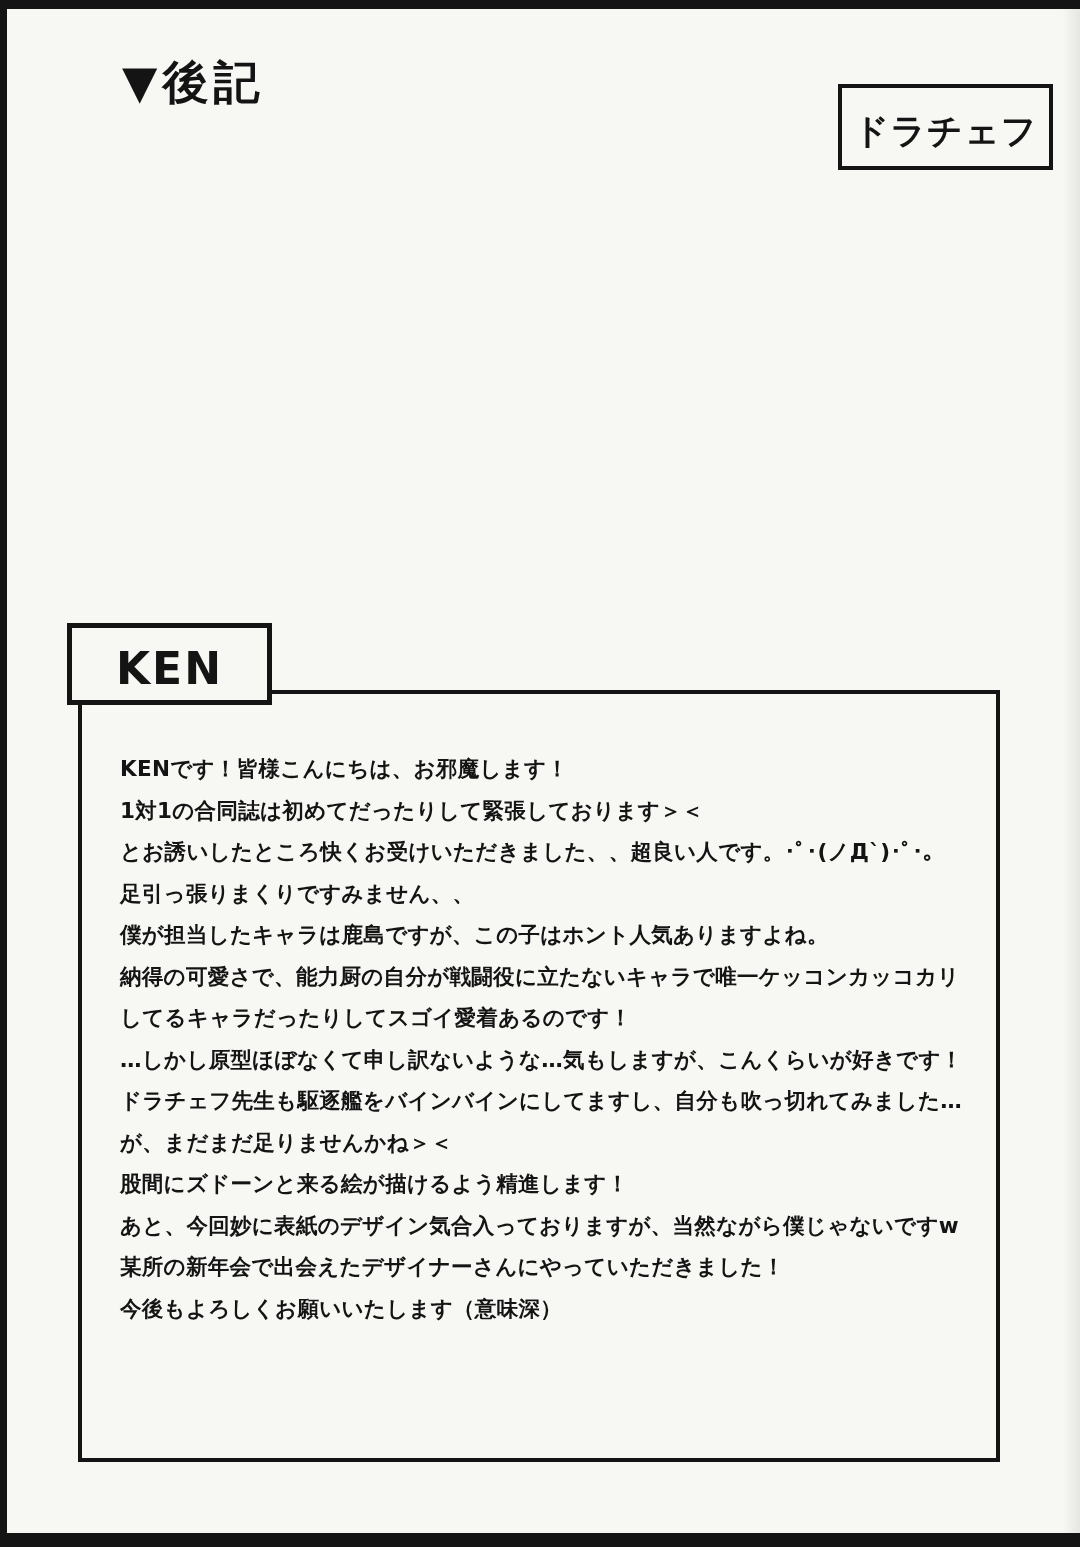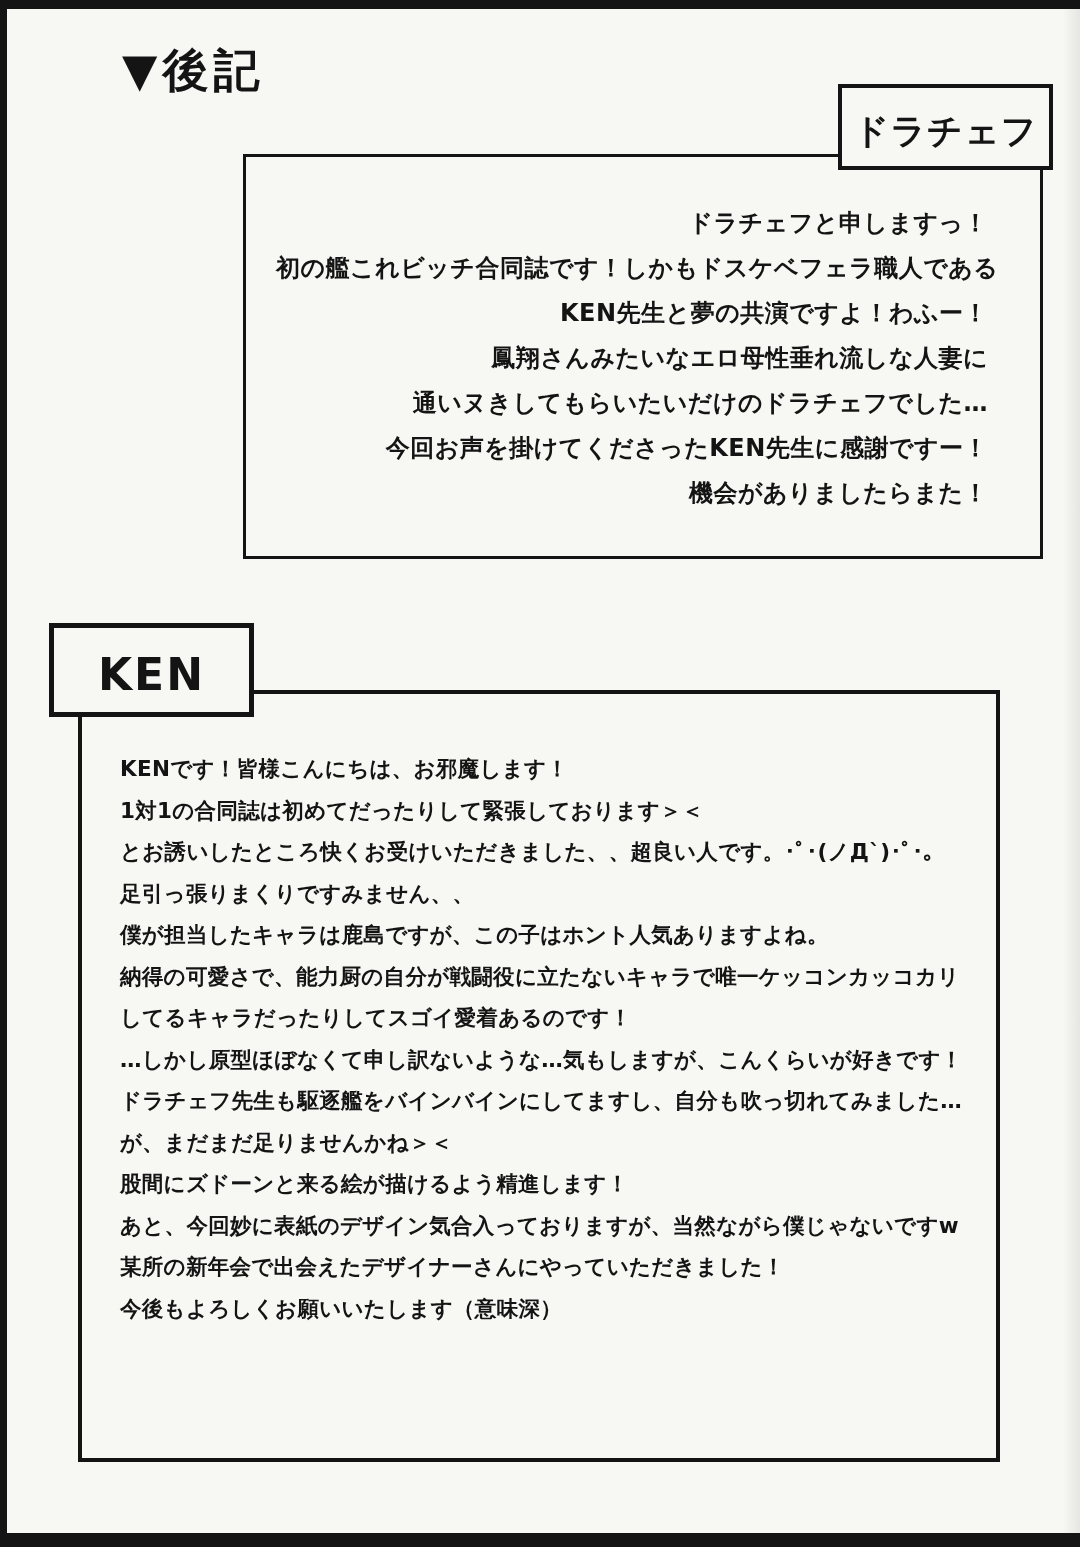--- a/index.html
+++ b/index.html
@@ -20,21 +20,21 @@
   .edge-top{left:0;top:0;width:1080px;height:9px;}
   .edge-bottom{left:0;top:1533px;width:1080px;height:14px;}
   .edge-left{left:0;top:0;width:7px;height:1547px;}
   .edge-right-shade{
     position:absolute;right:0;top:0;width:18px;height:1547px;
     background:linear-gradient(to right, rgba(0,0,0,0), rgba(0,0,0,0.07));
     z-index:4;
   }
   
   .title{
-    position:absolute;left:122px;top:40px;
+    position:absolute;left:122px;top:52px;
     font-size:46px;font-weight:800;letter-spacing:5px;
     z-index:2;
   }
   
   .msg-box{
     position:absolute;
     border:3px solid var(--ink,#141414);
     background:var(--paper,#f7f7f4);
     box-sizing:border-box;
     z-index:1;
@@ -58,46 +58,35 @@
   
   .name-box{
     position:absolute;
     background:var(--paper,#f7f7f4);
     border:4px solid var(--ink,#141414);
     box-sizing:border-box;
     display:flex;align-items:center;justify-content:center;
     z-index:3;
   }
   .name-dorachefu{left:838px;top:84px;width:215px;height:86px;}
-  .name-ken{left:49px;top:623px;width:205px;height:94px;border-width:5px;}
+  .name-ken{left:67px;top:623px;width:205px;height:82px;border-width:5px;}
   .name-label{font-size:35px;font-weight:600;letter-spacing:1px;margin-top:9px;}
   .ken-label{font-size:44px;font-weight:700;letter-spacing:2px;}
 </style>
 </head>
 <body>
 
 <div class="page">
   <div class="edge edge-top"></div>
   <div class="edge edge-left"></div>
   <div class="edge edge-bottom"></div>
   <div class="edge-right-shade"></div>
 
   <div class="title">▼後記</div>
 
-  <section class="msg-box box-dorachefu">
-    <div class="msg-lines">
-        <div class="line">ドラチェフと申しますっ！</div>
-        <div class="line">初の艦これビッチ合同誌です！しかもドスケベフェラ職人である</div>
-        <div class="line">KEN先生と夢の共演ですよ！わふー！</div>
-        <div class="line">鳳翔さんみたいなエロ母性垂れ流しな人妻に</div>
-        <div class="line">通いヌきしてもらいたいだけのドラチェフでした…</div>
-        <div class="line">今回お声を掛けてくださったKEN先生に感謝ですー！</div>
-        <div class="line">機会がありましたらまた！</div>
-      </div>
-  </section>
   <div class="name-box name-dorachefu">
     <span class="name-label">ドラチェフ</span>
   </div>
 
   <section class="msg-box box-ken">
     <div class="msg-lines">
         <div class="line">KENです！皆様こんにちは、お邪魔します！</div>
         <div class="line">1対1の合同誌は初めてだったりして緊張しております＞＜</div>
         <div class="line">とお誘いしたところ快くお受けいただきました、、超良い人です。･ﾟ･(ノД`)･ﾟ･。</div>
         <div class="line">足引っ張りまくりですみません、、</div>

